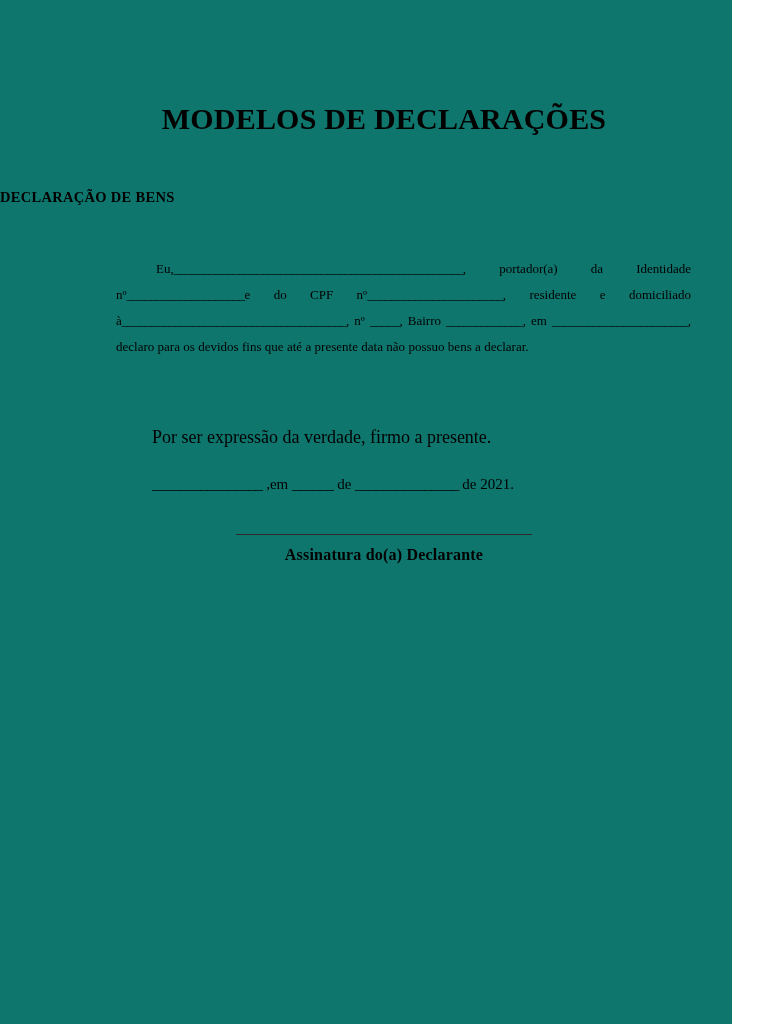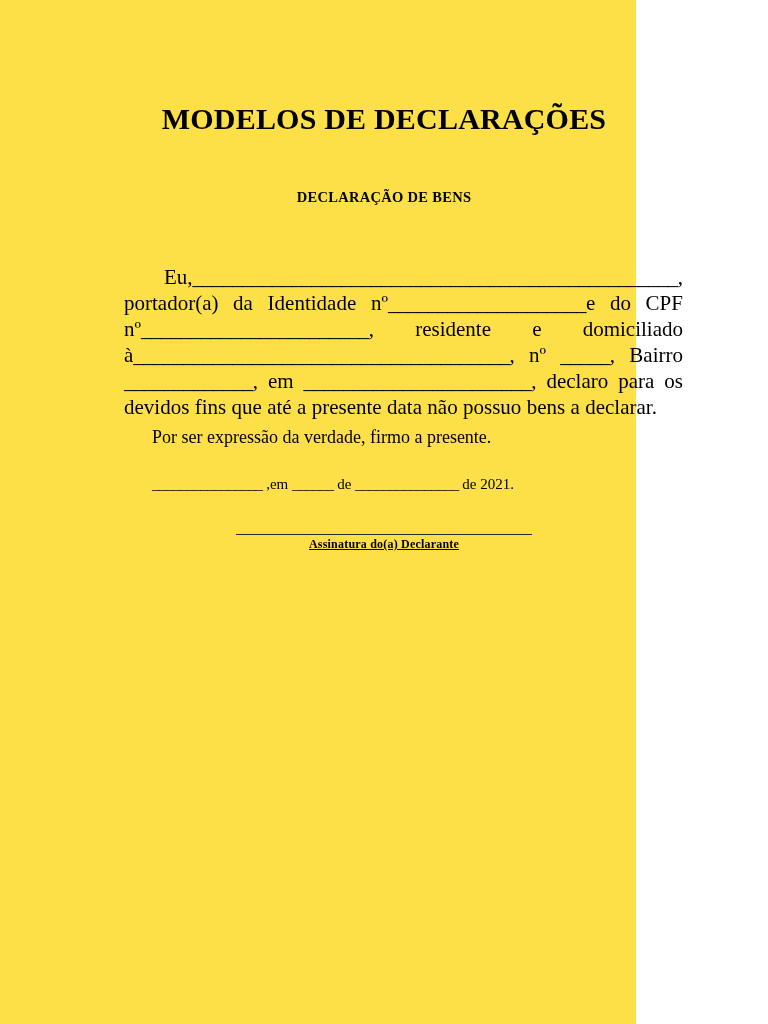--- a/index.html
+++ b/index.html
@@ -12,23 +12,23 @@
     width: 768px;
     height: 1024px;
     overflow: hidden;
     font-family: "Liberation Serif", "DejaVu Serif", serif;
     color: #000000;
     -webkit-font-smoothing: antialiased;
   }
 
   .page {
     position: relative;
-    width: 636px;
+    width: 732px;
     height: 1024px;
-    background: #fde047;
+    background: #0f766e;
     box-sizing: border-box;
   }
 
   
   .doc-title {
     position: absolute;
     left: 0;
     top: 82px;
     width: 768px;
     text-align: center;
@@ -37,38 +37,38 @@
     letter-spacing: 0.2px;
     line-height: 34px;
     white-space: nowrap;
   }
 
   .doc-subtitle {
     position: absolute;
     left: 0;
     top: 176px;
     width: 768px;
-    text-align: center;
+    text-align: left;
     font-size: 14.5px;
     font-weight: bold;
     letter-spacing: 0.3px;
     line-height: 18px;
   }
 
   
   .body-block {
     position: absolute;
     left: 112px;
     top: 252px;
     width: 583px;
   }
 
   .para {
-    margin: 12px;
-    font-size: 21px;
+    margin: 4px;
+    font-size: 13px;
     line-height: 26px;
     text-align: justify;
     text-justify: inter-word;
     word-spacing: 0.1px;
   }
 
   .para.indent {
     text-indent: 40px;
   }
 
@@ -113,25 +113,25 @@
     display: block;
     width: 296px;
     margin: 0 auto;
     border: 0;
     border-top: 1px solid #2b2b2b;
     height: 0;
   }
 
   .signature-caption {
     display: block;
-    font-size: 12px;
+    margin-top: 11px;
+    font-size: 16px;
     font-weight: bold;
     letter-spacing: 0.2px;
     line-height: 18px;
-    text-decoration: underline;
   }
 </style>
 </head>
 <body>
 
 <div class="page">
 
   <h1 class="doc-title">MODELOS DE DECLARAÇÕES</h1>
 
   <h2 class="doc-subtitle">DECLARAÇÃO DE BENS</h2>

